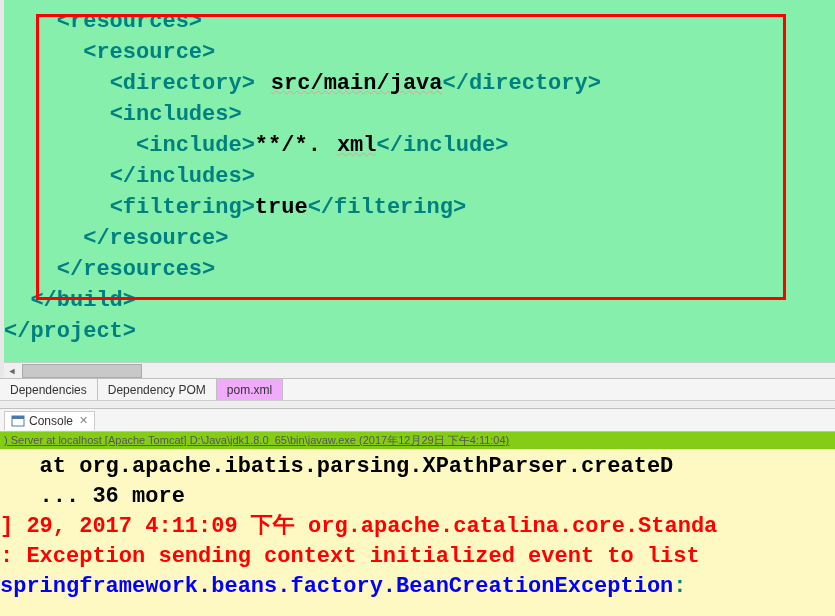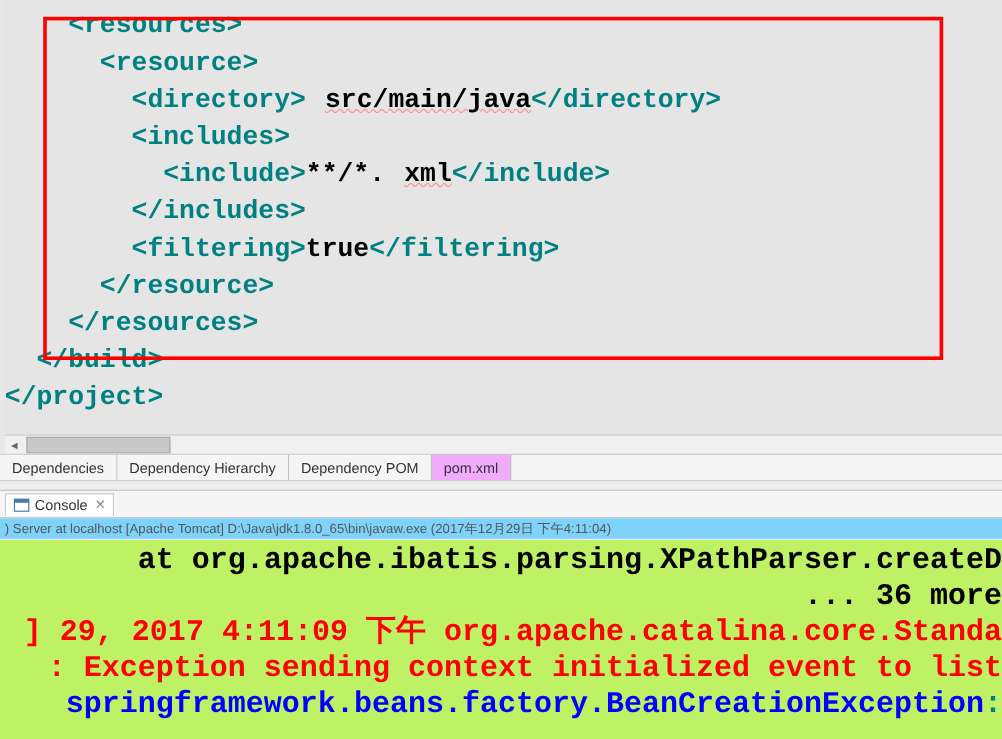--- a/index.html
+++ b/index.html
@@ -1,18 +1,18 @@
 <!DOCTYPE html>
 <html><head>
 <meta charset="utf-8">
 <style>
 * { margin: 0; padding: 0; box-sizing: border-box; }
 body { font-family: "Segoe UI", Tahoma, sans-serif; font-size: 12px; background: #fff; width: 835px; height: 616px; overflow: hidden; display: flex; flex-direction: column; }
 
-.editor-area { flex: 0 0 auto; height: 378px; background: #e5e5e5; border-left: 4px solid #e8e8e8; overflow: hidden; position: relative; }
+.editor-area { flex: 0 0 auto; height: 378px; background: #86efac; border-left: 4px solid #e8e8e8; overflow: hidden; position: relative; }
 .editor-content { padding: 6px 0 0 0; font-family: Consolas, "Courier New", monospace; font-size: 22px; line-height: 31px; font-weight: bold; white-space: pre; }
 .highlight-box { position: absolute; top: 14px; left: 32px; width: 750px; height: 286px; border: 3px solid #ff0000; pointer-events: none; }
 .tag { color: #008080; }
 .text-content { color: #000000; }
 .wavy { text-decoration: underline wavy #ff9090; text-decoration-thickness: 1px; margin-left: 16px; }
 .hscroll { position: absolute; bottom: 0; left: 0; right: 0; height: 16px; background: #f0f0f0; border-top: 1px solid #ccc; display: flex; align-items: center; }
 .hscroll-arrow { width: 16px; height: 16px; display: flex; align-items: center; justify-content: center; color: #666; font-size: 9px; }
 .hscroll-thumb { width: 120px; height: 14px; background: #c8c8c8; border: 1px solid #aaa; margin-left: 2px; }
 
 .tabs-bar { flex: 0 0 auto; height: 22px; background: #f5f5f5; border-top: 1px solid #c0c0c0; display: flex; }
@@ -20,44 +20,43 @@
 .tab.active { background: #f0abfc; }
 
 .views-gap { flex: 0 0 auto; height: 8px; background: #eee; border-top: 1px solid #ccc; }
 
 .views-bar { flex: 0 0 auto; height: 24px; background: #f5f5f5; border-top: 1px solid #c0c0c0; border-bottom: 1px solid #c0c0c0; display: flex; align-items: center; padding: 0 4px; gap: 4px; }
 .view-tab { display: flex; gap: 4px; padding: 2px 6px; font-size: 12px; color: #333; }
 .view-tab.active { background: #fff; border: 1px solid #ccc; border-bottom: none; }
 .view-icon { width: 14px; height: 14px; display: inline-flex; align-items: center; justify-content: center; }
 .close-x { font-size: 11px; color: #888; margin-left: 2px; }
 
-.console-desc { flex: 0 0 auto; height: 18px; background: #7dd3fc; padding: 1px 4px; font-size: 11px; color: #555; border-bottom: 1px solid #eee; white-space: nowrap; overflow: hidden; }
+.console-desc { flex: 0 0 auto; height: 18px; background: #84cc16; padding: 1px 4px; font-size: 11px; color: #555; border-bottom: 1px solid #eee; white-space: nowrap; overflow: hidden; text-decoration: underline; }
 
-.console-body { flex: 1 1 auto; background: #bef264; font-family: Consolas, "Courier New", monospace; font-size: 25px; line-height: 30px; font-weight: bold; overflow: hidden; white-space: pre; padding-top: 2px; text-align: right; }
+.console-body { flex: 1 1 auto; background: #fef9c3; font-family: Consolas, "Courier New", monospace; font-size: 22px; line-height: 30px; font-weight: bold; overflow: hidden; white-space: pre; padding-top: 2px; }
 .console-line { white-space: pre; }
 .c-black { color: #000; }
 .c-red { color: #ff0000; }
 .c-blue { color: #0000ff; font-family: Liberation Mono, monospace; }
 .c-teal { color: #008080; }
 </style>
 </head>
 <body>
 
 <div class="editor-area">
   <div class="editor-content" id="editor-content"><div>    <span class="tag">&lt;resources&gt;</span></div><div>      <span class="tag">&lt;resource&gt;</span></div><div>        <span class="tag">&lt;directory&gt;</span><span class="text-content wavy">src/main/java</span><span class="tag">&lt;/directory&gt;</span></div><div>        <span class="tag">&lt;includes&gt;</span></div><div>          <span class="tag">&lt;include&gt;</span><span class="text-content">**/*.</span><span class="text-content wavy">xml</span><span class="tag">&lt;/include&gt;</span></div><div>        <span class="tag">&lt;/includes&gt;</span></div><div>        <span class="tag">&lt;filtering&gt;</span><span class="text-content">true</span><span class="tag">&lt;/filtering&gt;</span></div><div>      <span class="tag">&lt;/resource&gt;</span></div><div>    <span class="tag">&lt;/resources&gt;</span></div><div>  <span class="tag">&lt;/build&gt;</span></div><div></div><div><span class="tag">&lt;/project&gt;</span></div></div>
   <div class="highlight-box"></div>
   <div class="hscroll">
     <div class="hscroll-arrow">◄</div>
     <div class="hscroll-thumb"></div>
   </div>
 </div>
 
 <div class="tabs-bar" id="tabs-bar">
     <div class="tab">Dependencies</div>
-    <div class="tab">Dependency Hierarchy</div>
     <div class="tab">Dependency POM</div>
     <div class="tab active">pom.xml</div>
   </div>
 
 <div class="views-gap"></div>
 
 <div class="views-bar">
   <div class="view-tab active">
     <span class="view-icon">
       <svg width="14" height="14" viewBox="0 0 14 14">

